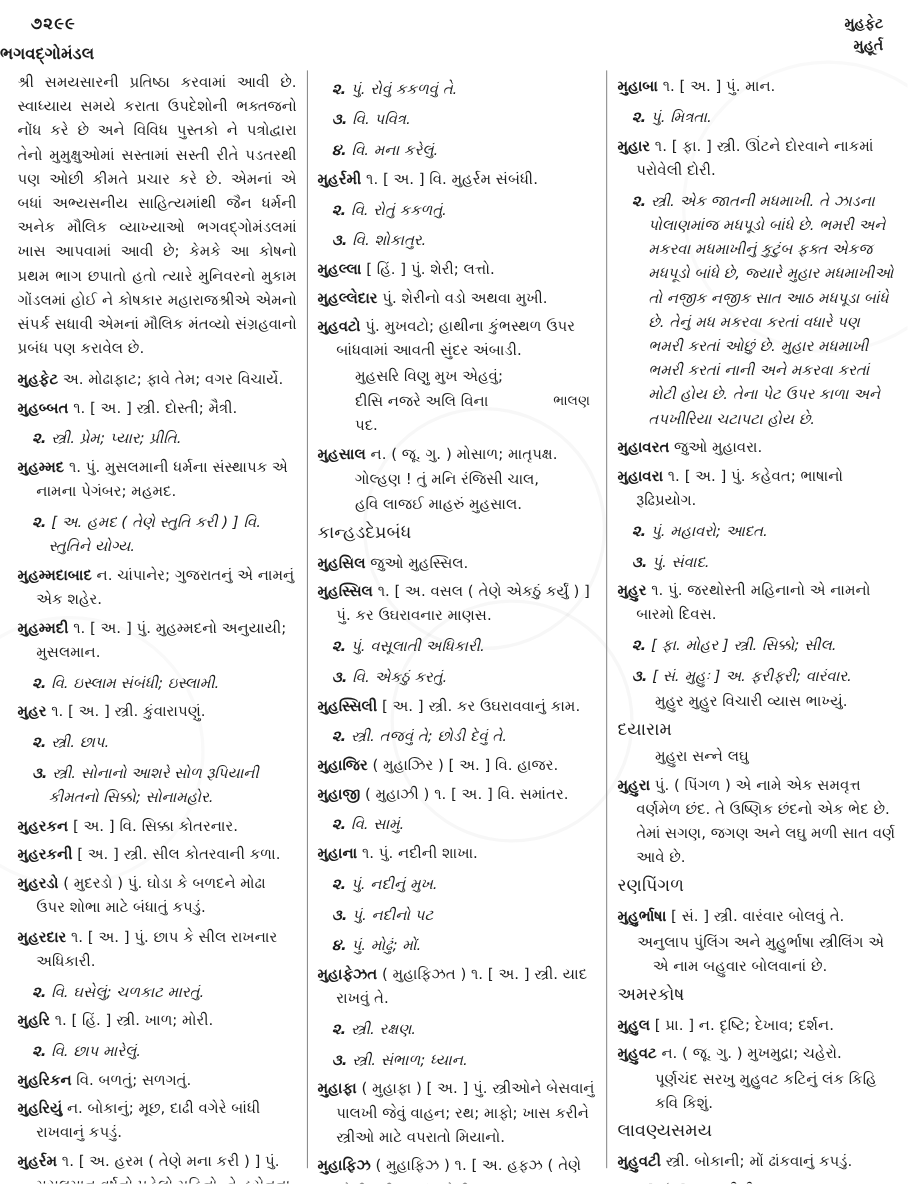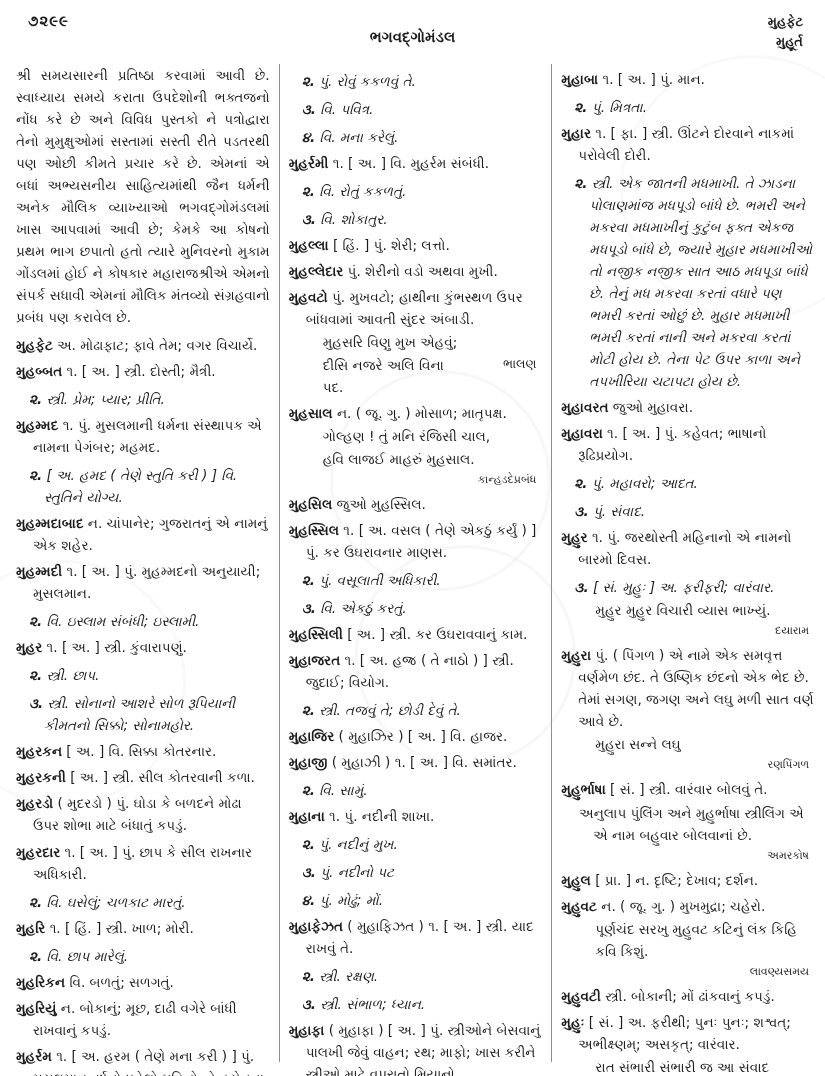--- a/index.html
+++ b/index.html
@@ -8,38 +8,38 @@
     background:#ffffff;
     font-family:"DejaVu Sans","Liberation Sans",sans-serif;
     color:#1c1c1c;
     overflow:hidden;
     position:relative;
   }
   .page{position:absolute;inset:0;}
   
   .hdr{position:absolute;top:0;left:0;right:0;height:62px;}
   .page-num{position:absolute;left:28px;top:12px;font-size:15px;font-weight:bold;letter-spacing:1px;}
-  .book-title{position:absolute;left:0;right:0;top:28px;text-align:center;font-size:15px;font-weight:bold;}
+  .book-title{position:absolute;left:0;right:0;top:40px;text-align:left;font-size:15px;font-weight:bold;}
   .guide{position:absolute;right:22px;top:12px;text-align:right;font-size:13px;font-weight:bold;line-height:1.55;}
   
   .cols{position:absolute;top:64px;left:16px;right:10px;bottom:14px;display:flex;}
   .col{flex:1 1 0;font-size:13.6px;line-height:1.62;}
   .col-0{padding-right:9px;border-right:1px solid #8d8d8d;}
   .col-1{padding:0 9px;border-right:1px solid #8d8d8d;}
   .col-2{padding-left:9px;}
   
   .ln{margin:0;}
   .para{text-align:justify;margin-bottom:6px;}
   .head{padding-left:17px;text-indent:-17px;margin-top:4px;}
   .head b{font-weight:bold;}
   .sense{padding-left:28px;text-indent:-15px;margin-top:6px;font-style:italic;}
   .sense b{font-weight:bold;}
   .idiom{padding-left:32px;text-indent:-14px;margin-top:2px;}
   .quote{padding-left:34px;margin-top:1px;}
-  .attr{text-align:right;padding-right:6px;font-size:11px;margin-top:1px;}
+  .attr{padding-right:6px;font-size:16px;margin-top:1px;}
   .qa{display:flex;padding-left:34px;margin-top:1px;}
   .qa .attr-inline{font-size:12.5px;padding-right:6px;white-space:nowrap;margin-left:45px;}
   
   .wm{position:absolute;border-radius:50%;border:3px solid rgba(60,60,60,0.045);pointer-events:none;}
   .wm1{width:215px;height:215px;left:330px;top:370px;}
   .wm2{width:215px;height:215px;left:355px;top:545px;}
   .wm3{width:260px;height:260px;left:620px;top:55px;border-color:rgba(60,60,60,0.03);}
   .wm4{width:240px;height:240px;left:-60px;top:560px;border-color:rgba(60,60,60,0.03);}
 </style>
 </head>
@@ -102,21 +102,20 @@
         </div>
         <div class="ln head"><b>મુહસાલ</b> ન. ( જૂ. ગુ. ) મોસાળ; માતૃપક્ષ.</div>
         <div class="ln quote">ગોલ્હણ ! તું મનિ રંજિસી ચાલ,</div>
         <div class="ln quote">હવિ લાજઈ માહરું મુહસાલ.</div>
         <div class="ln attr">કાન્હડદેપ્રબંધ</div>
         <div class="ln head"><b>મુહસિલ</b> જુઓ મુહસ્સિલ.</div>
         <div class="ln head"><b>મુહસ્સિલ</b> ૧. [ અ. વસલ ( તેણે એકઠું કર્યું ) ] પું. કર ઉઘરાવનાર માણસ.</div>
         <div class="ln sense"><b>૨.</b> પું. વસૂલાતી અધિકારી.</div>
         <div class="ln sense"><b>૩.</b> વિ. એકઠું કરતું.</div>
         <div class="ln head"><b>મુહસ્સિલી</b> [ અ. ] સ્ત્રી. કર ઉઘરાવવાનું કામ.</div>
-        <div class="ln head"><b>મુહાજરત</b> ૧. [ અ. હજ્ર ( તે નાઠો ) ] સ્ત્રી. જુદાઈ; વિયોગ.</div>
         <div class="ln sense"><b>૨.</b> સ્ત્રી. તજવું તે; છોડી દેવું તે.</div>
         <div class="ln head"><b>મુહાજિર</b> ( મુહાઝિર ) [ અ. ] વિ. હાજર.</div>
         <div class="ln head"><b>મુહાજી</b> ( મુહાઝી ) ૧. [ અ. ] વિ. સમાંતર.</div>
         <div class="ln sense"><b>૨.</b> વિ. સામું.</div>
         <div class="ln head"><b>મુહાના</b> ૧. પું. નદીની શાખા.</div>
         <div class="ln sense"><b>૨.</b> પું. નદીનું મુખ.</div>
         <div class="ln sense"><b>૩.</b> પું. નદીનો પટ</div>
         <div class="ln sense"><b>૪.</b> પું. મોઢું; મોં.</div>
         <div class="ln head"><b>મુહાફેઝત</b> ( મુહાફિઝત ) ૧. [ અ. ] સ્ત્રી. યાદ રાખવું તે.</div>
         <div class="ln sense"><b>૨.</b> સ્ત્રી. રક્ષણ.</div>
@@ -127,25 +126,26 @@
     <div class="col col-2">
         <div class="ln head"><b>મુહાબા</b> ૧. [ અ. ] પું. માન.</div>
         <div class="ln sense"><b>૨.</b> પું. મિત્રતા.</div>
         <div class="ln head"><b>મુહાર</b> ૧. [ ફા. ] સ્ત્રી. ઊંટને દોરવાને નાકમાં પરોવેલી દોરી.</div>
         <div class="ln sense"><b>૨.</b> સ્ત્રી. એક જાતની મધમાખી. તે ઝાડના પોલાણમાંજ મધપૂડો બાંધે છે. ભમરી અને મકરવા મધમાખીનું કુટુંબ ફક્ત એકજ મધપૂડો બાંધે છે, જ્યારે મુહાર મધમાખીઓ તો નજીક નજીક સાત આઠ મધપૂડા બાંધે છે. તેનું મધ મકરવા કરતાં વધારે પણ ભમરી કરતાં ઓછું છે. મુહાર મધમાખી ભમરી કરતાં નાની અને મકરવા કરતાં મોટી હોય છે. તેના પેટ ઉપર કાળા અને તપખીરિયા ચટાપટા હોય છે.</div>
         <div class="ln head"><b>મુહાવરત</b> જુઓ મુહાવરા.</div>
         <div class="ln head"><b>મુહાવરા</b> ૧. [ અ. ] પું. કહેવત; ભાષાનો રૂઢિપ્રયોગ.</div>
         <div class="ln sense"><b>૨.</b> પું. મહાવરો; આદત.</div>
         <div class="ln sense"><b>૩.</b> પું. સંવાદ.</div>
         <div class="ln head"><b>મુહુર</b> ૧. પું. જરથોસ્તી મહિનાનો એ નામનો બારમો દિવસ.</div>
+        <div class="ln sense"><b>૨.</b> [ ફા. મોહર ] સ્ત્રી. સિક્કો; સીલ.</div>
         <div class="ln sense"><b>૩.</b> [ સં. મુહુઃ ] અ. ફરીફરી; વારંવાર.</div>
         <div class="ln quote">મુહુર મુહુર વિચારી વ્યાસ ભાખ્યું.</div>
         <div class="ln attr">દયારામ</div>
+        <div class="ln quote">મુહુરા સન્ને લઘુ</div>
         <div class="ln head"><b>મુહુરા</b> પું. ( પિંગળ ) એ નામે એક સમવૃત્ત વર્ણમેળ છંદ. તે ઉષ્ણિક છંદનો એક ભેદ છે. તેમાં સગણ, જગણ અને લઘુ મળી સાત વર્ણ આવે છે.</div>
-        <div class="ln quote">મુહુરા સન્ને લઘુ</div>
         <div class="ln attr">રણપિંગળ</div>
         <div class="ln head"><b>મુહુર્ભાષા</b> [ સં. ] સ્ત્રી. વારંવાર બોલવું તે.</div>
         <div class="ln idiom">અનુલાપ પુંલિંગ અને મુહુર્ભાષા સ્ત્રીલિંગ એ એ નામ બહુવાર બોલવાનાં છે.</div>
         <div class="ln attr">અમરકોષ</div>
         <div class="ln head"><b>મુહુલ</b> [ પ્રા. ] ન. દૃષ્ટિ; દેખાવ; દર્શન.</div>
         <div class="ln head"><b>મુહુવટ</b> ન. ( જૂ. ગુ. ) મુખમુદ્રા; ચહેરો.</div>
         <div class="ln quote">પૂર્ણચંદ સરખુ મુહુવટ કટિનું લંક કિહિ કવિ કિશું.</div>
         <div class="ln attr">લાવણ્યસમય</div>
         <div class="ln head"><b>મુહુવટી</b> સ્ત્રી. બોકાની; મોં ઢાંકવાનું કપડું.</div>
         <div class="ln head"><b>મુહુઃ</b> [ સં. ] અ. ફરીથી; પુનઃ પુનઃ; શશ્વત્; અભીક્ષ્ણમ્; અસકૃત્; વારંવાર.</div>

